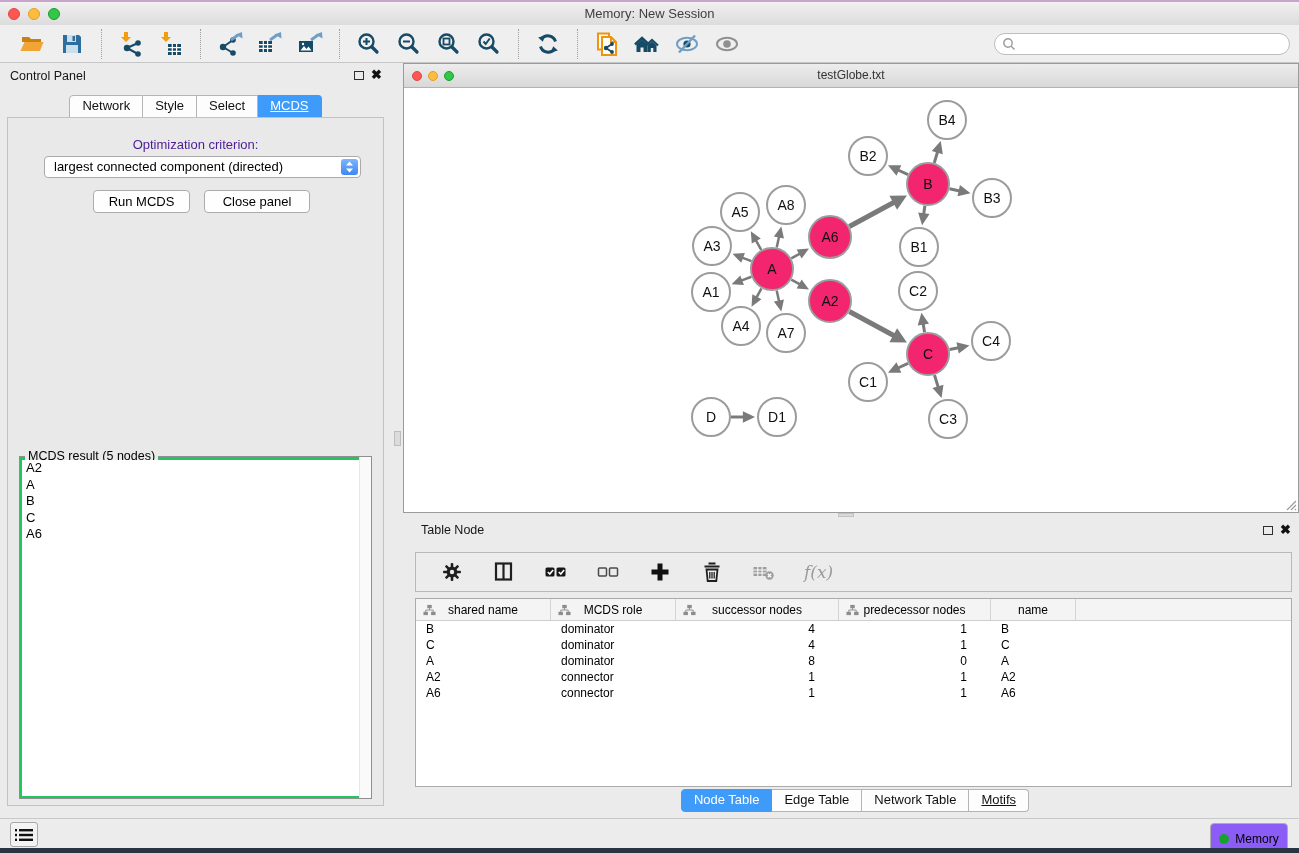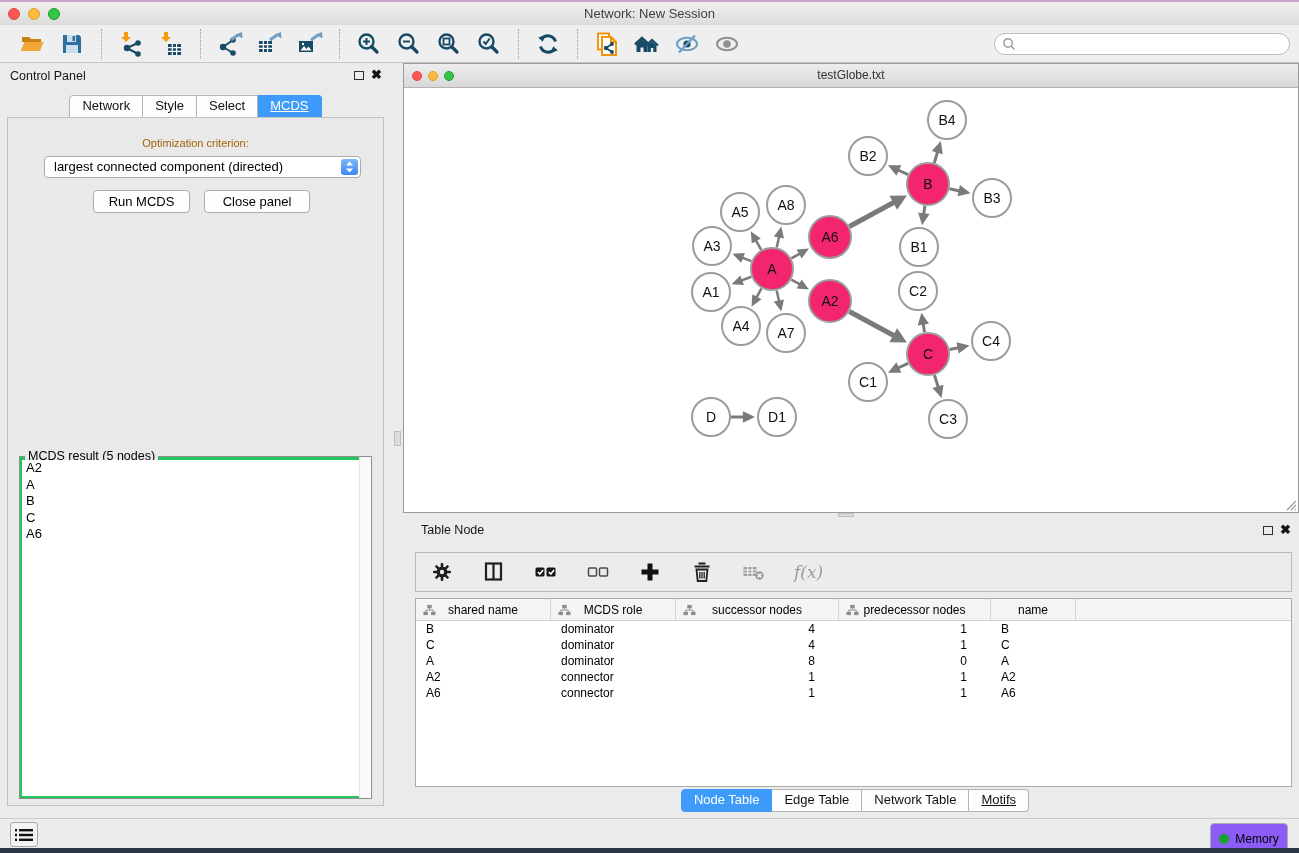--- a/index.html
+++ b/index.html
@@ -32,21 +32,21 @@
   .float-icon  { position:absolute; width:10px; height:9px; border:1.5px solid #2E2E2E; top:8px; }
   .close-x     { position:absolute; top:5px; font-size:13px; font-weight:bold; color:#111; line-height:14px; }
   .cp-tabs { position:absolute; left:0; right:0; top:32px; height:32px; display:flex; justify-content:center; }
   .cp-tab  { border:1px solid #B4B4B4; border-left:none; background:#FDFDFD; font-size:13px;
              line-height:20px; padding:0 12px; color:#111; }
   .cp-tab:first-child { border-left:1px solid #B4B4B4; border-radius:4px 0 0 4px; }
   .cp-tab:last-child  { border-radius:0 4px 4px 0;text-decoration:underline; }
   .cp-tab.active { background:#3E9BF9; border-color:#3E9BF9; color:#fff; }
   .cp-content { position:absolute; left:7px; right:7px; top:54px; height:689px; background:#E9E9E9;
                 border:1px solid #C2C2C2; }
-  .opt-label { position:absolute; top:19px; width:100%; text-align:center; font-size:11px; color:#a16207; }
+  .opt-label { position:absolute; top:19px; width:100%; text-align:center; font-size:13px; color:#4c1d95; }
   .dropdown  { position:absolute; left:36px; top:38px; width:317px; height:22px; background:#fff;
                border:1px solid #ABABAB; border-radius:4px; font-size:13px; line-height:20px;
                padding-left:9px; color:#000; }
   .stepper   { position:absolute; right:2px; top:2px; width:17px; height:16px; border-radius:3px;
                background:linear-gradient(#7CB7FB,#3E86F3); }
   .btn { position:absolute; height:23px; background:#FEFEFE; border:1px solid #ACACAC; border-radius:4px;
          font-size:13px; text-align:center; line-height:21px; color:#000; }
   .btn-run   { left:85px;  top:72px; width:97px; }
   .btn-close { left:196px; top:72px; width:106px; }
   .fieldset { position:absolute; left:11px; right:11px; top:338px; height:343px;
@@ -64,21 +64,21 @@
   .net-tl { position:absolute; width:10px; height:10px; border-radius:50%; top:7px; }
   .net-title { text-align:center; font-size:12px; line-height:23px; color:#333; }
   .net-canvas { position:absolute; left:0; top:24px; width:894px; height:424px; background:#fff; }
   .grip { position:absolute; right:1px; bottom:1px; }
   .split-v { position:absolute; left:394px; top:431px; width:7px; height:15px; background:#DCDCDC; border:1px solid #BDBDBD; }
   .split-h { position:absolute; left:838px; top:513px; width:16px; height:4px; background:#D9D9D9; border:1px solid #C2C2C2; }
 
   
   .table-panel { position:absolute; left:411px; top:517px; width:888px; height:299px; background:#EBEBEB; }
   .tp-toolbar { position:absolute; left:4px; top:35px; width:877px; height:40px; border:1px solid #B9B9B9;
-                background:#ECECEC; display:flex; align-items:center; padding-left:14px; gap:28px; }
+                background:#ECECEC; display:flex; align-items:center; padding-left:24px; gap:28px; }
   .tp-icon { width:24px; height:24px; flex:0 0 auto; }
   .fx { font-family:"DejaVu Serif", serif; font-style:italic; font-size:17px; color:#9A9A9A; }
   .tp-table { position:absolute; left:4px; top:81px; width:877px; height:189px; background:#fff;
               border:1px solid #ABABAB; overflow:hidden; }
   .tp-header { display:flex; height:22px; background:#F4F4F4; border-bottom:1px solid #CFCFCF; }
   .th { position:relative; display:flex; align-items:center; justify-content:center;
         border-right:1px solid #D4D4D4; font-size:12px; color:#000; background:#F4F4F4; }
   .th-icon { position:absolute; left:7px; width:13px; height:12px; }
   .tr { display:flex; height:16px; }
   .td { font-size:12px; line-height:16px; color:#000; white-space:nowrap; overflow:hidden; }
@@ -99,21 +99,21 @@
 </head>
 <body>
 
 <div class="app">
 
   <div class="top-strip"></div>
   <div class="titlebar">
     <span class="tl red"></span>
     <span class="tl yellow"></span>
     <span class="tl green"></span>
-    <div class="app-title">Network: New Session</div>
+    <div class="app-title">Memory: New Session</div>
   </div>
 
   <div class="toolbar">
     <svg class="tb-icon" viewBox="0 0 26 26">
       <path d="M3 6h7l2 2h10v3H3z" fill="#C8820F"></path>
         <path d="M1.5 20L5.5 11h19L21 20z" fill="#F2A437"></path>
     </svg>
     <svg class="tb-icon" viewBox="0 0 26 26">
       <path d="M4 4h16l2 2v16H4z" fill="#2E6E9E"></path>
         <rect x="8" y="4" width="9" height="7" fill="#CADEED"></rect>

